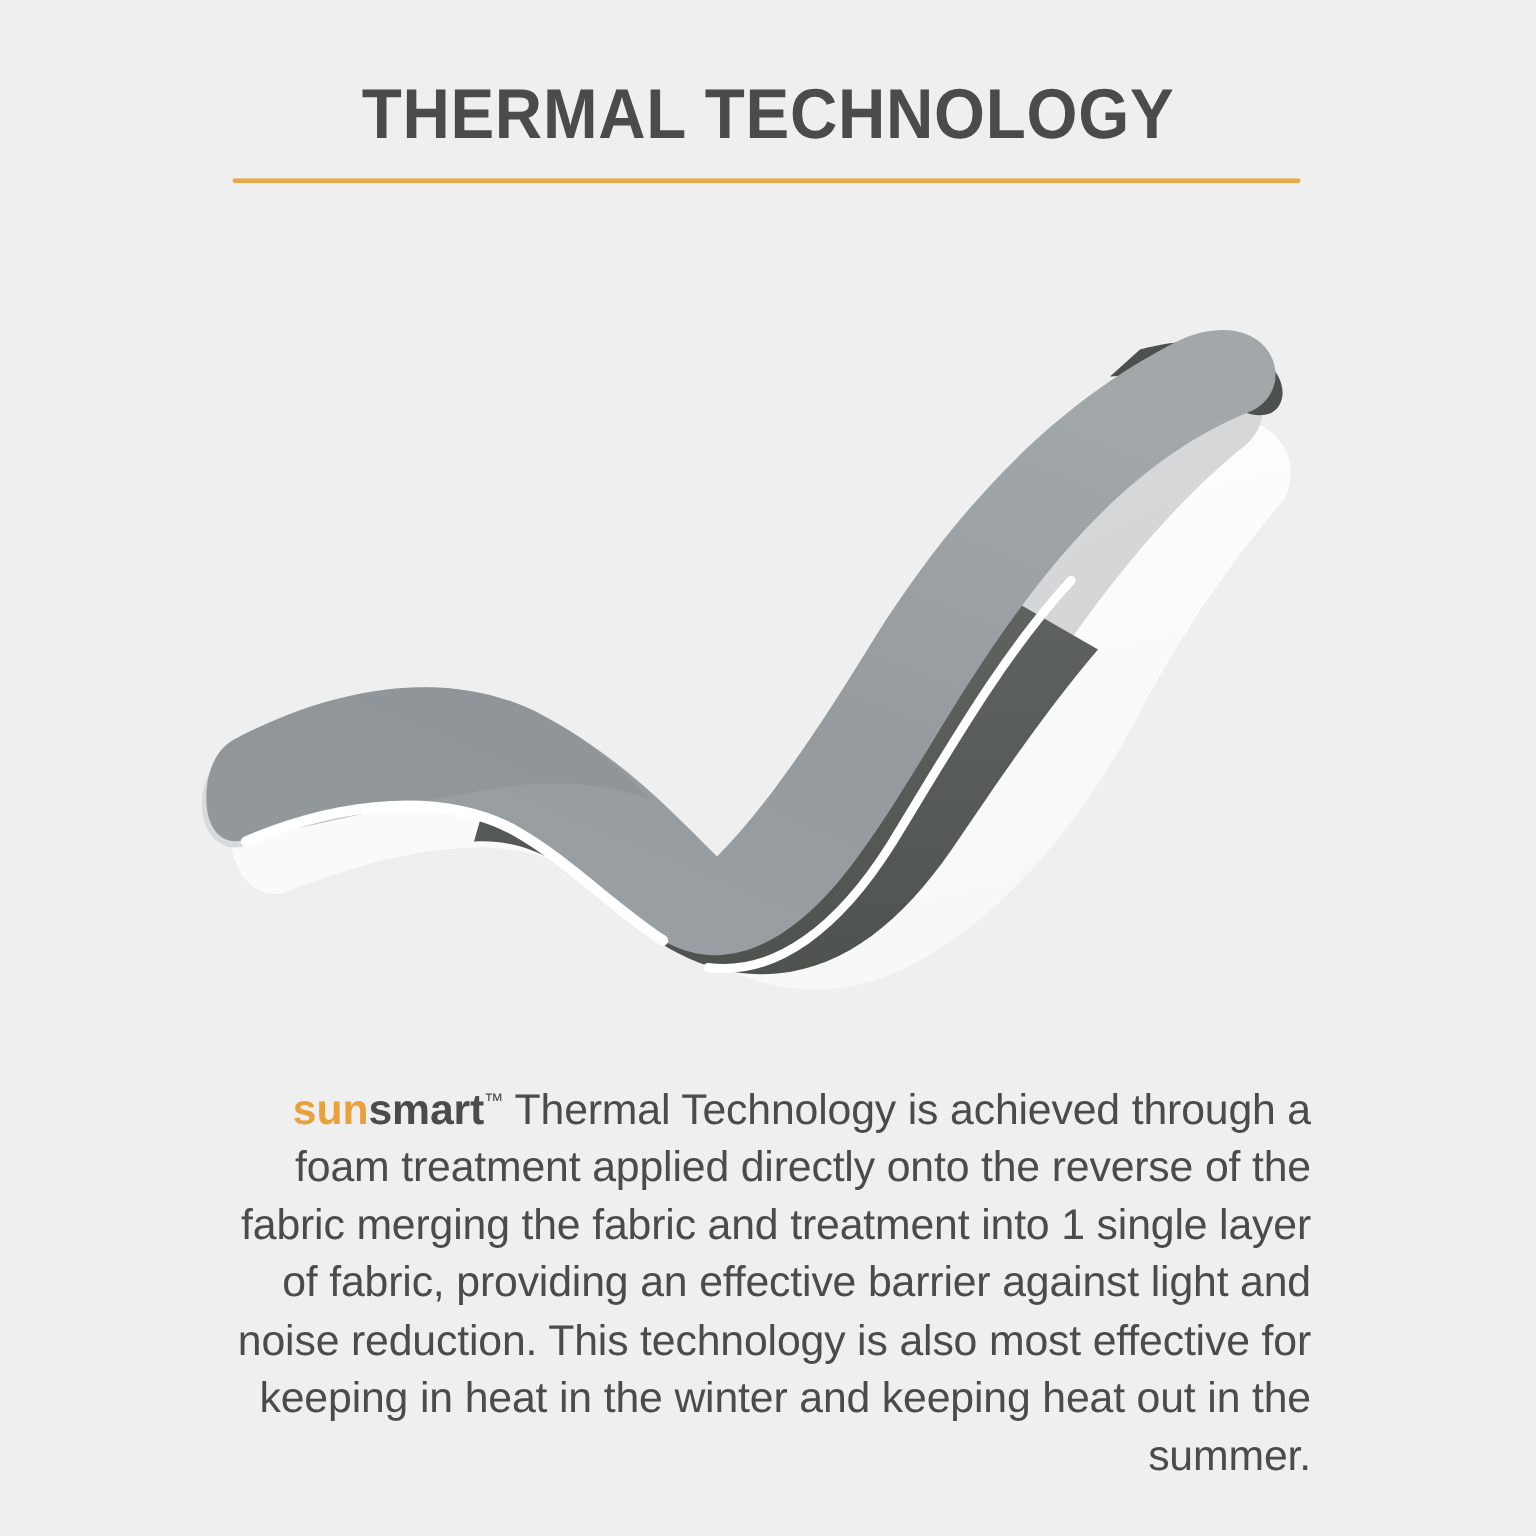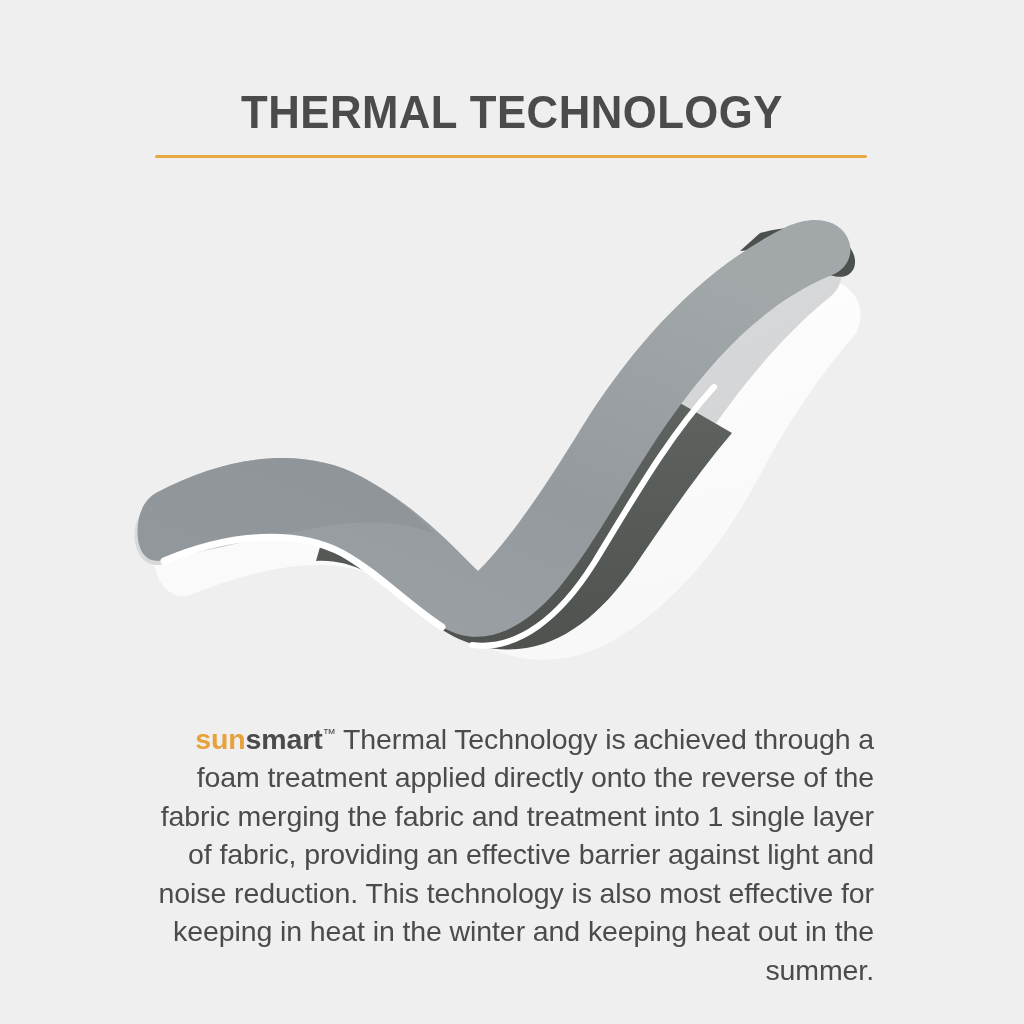--- a/index.html
+++ b/index.html
@@ -22,21 +22,20 @@
     box-sizing: border-box;
   }
 
   
   .header {
     position: absolute;
     top: 0;
     left: 0;
     width: 1024px;
     height: 150px;
-    margin-top: 36px;
   }
   .page-title {
     position: absolute;
     top: 48px;
     left: 0;
     width: 1024px;
     text-align: center;
     font-family: "Liberation Sans", sans-serif;
     font-weight: bold;
     font-size: 47px;

